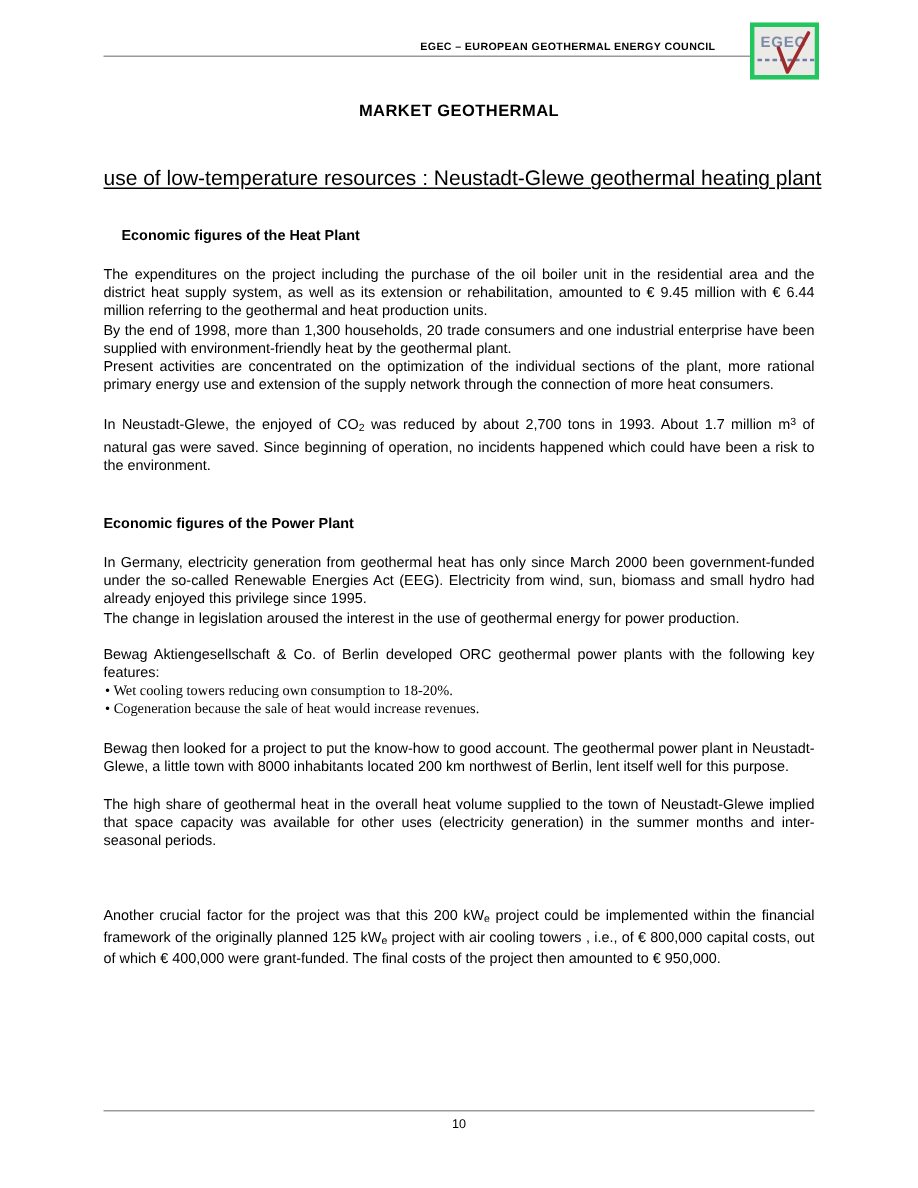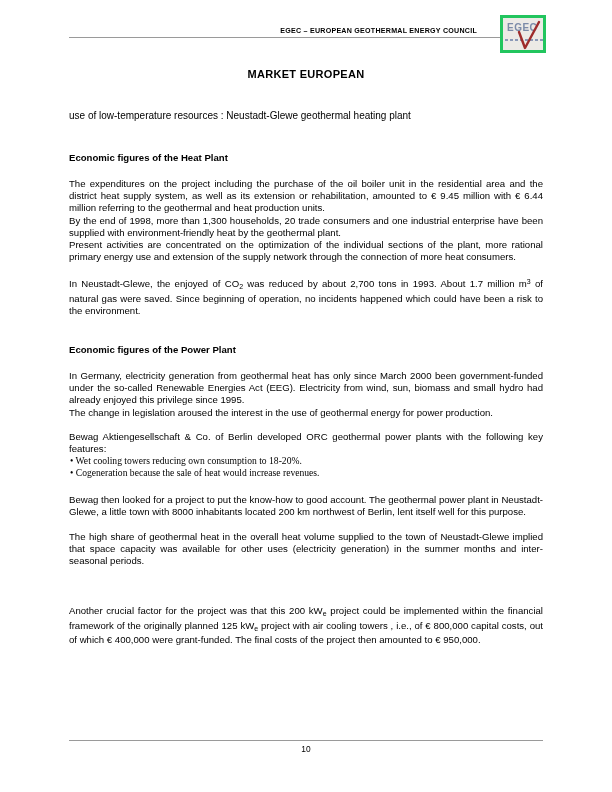--- a/index.html
+++ b/index.html
@@ -61,21 +61,22 @@
     width: 474px;
     text-align: center;
     font-size: 11px;
     font-weight: bold;
     letter-spacing: 0.3px;
   }
   .subtitle {
     position: absolute;
     top: 110px;
     width: 474px;
-    font-size: 10px;
+    font-size: 14px;
+    text-decoration: underline;
     text-underline-offset: 2px;
     white-space: nowrap;
   }
   .section-head {
     font-size: 9.6px;
     font-weight: bold;
     margin: 0;
   }
   .para {
     font-size: 9.6px;
@@ -126,24 +127,24 @@
     <svg width="44" height="36" viewBox="0 0 44 36">
       <rect x="0" y="0" width="44" height="36" fill="#eceae6"></rect>
       <text x="4" y="13" font-family="Liberation Sans, sans-serif" font-size="10" font-weight="bold" fill="#7a8aa8" letter-spacing="0.5">EGEC</text>
       <g stroke="#6b7fa8" stroke-width="1.6" stroke-dasharray="3 2">
         <line x1="2" y1="22" x2="42" y2="22"></line>
       </g>
       <path d="M 16 14 L 22 30 L 36 4" fill="none" stroke="#9e2b2b" stroke-width="2.4" stroke-linecap="round" stroke-linejoin="round"></path>
     </svg>
   </div>
 
-  <div class="doc-title" style="left:69px;">MARKET EUROPEAN</div>
+  <div class="doc-title" style="left:69px;">MARKET GEOTHERMAL</div>
   <div class="subtitle" style="left:69px;">use of low-temperature resources :  Neustadt-Glewe geothermal heating plant</div>
 
-  <div class="blk" style="left:69px; top:152px;">
+  <div class="blk" style="left:81px; top:152px;">
     <div class="section-head">Economic figures of the Heat Plant</div>
   </div>
 
   <div class="blk" style="left:69px; top:178px;">
     <p class="para">The expenditures on the project including the purchase of the oil boiler unit in the residential area and the district heat supply system, as well as its extension or rehabilitation, amounted to € 9.45 million with € 6.44 million referring to the geothermal and heat production units.</p>
   </div>
 
   <div class="blk" style="left:69px; top:215px;">
     <p class="para">By the end of 1998, more than 1,300 households, 20 trade consumers and one industrial enterprise have been supplied with environment-friendly heat by the geothermal plant.</p>
   </div>

